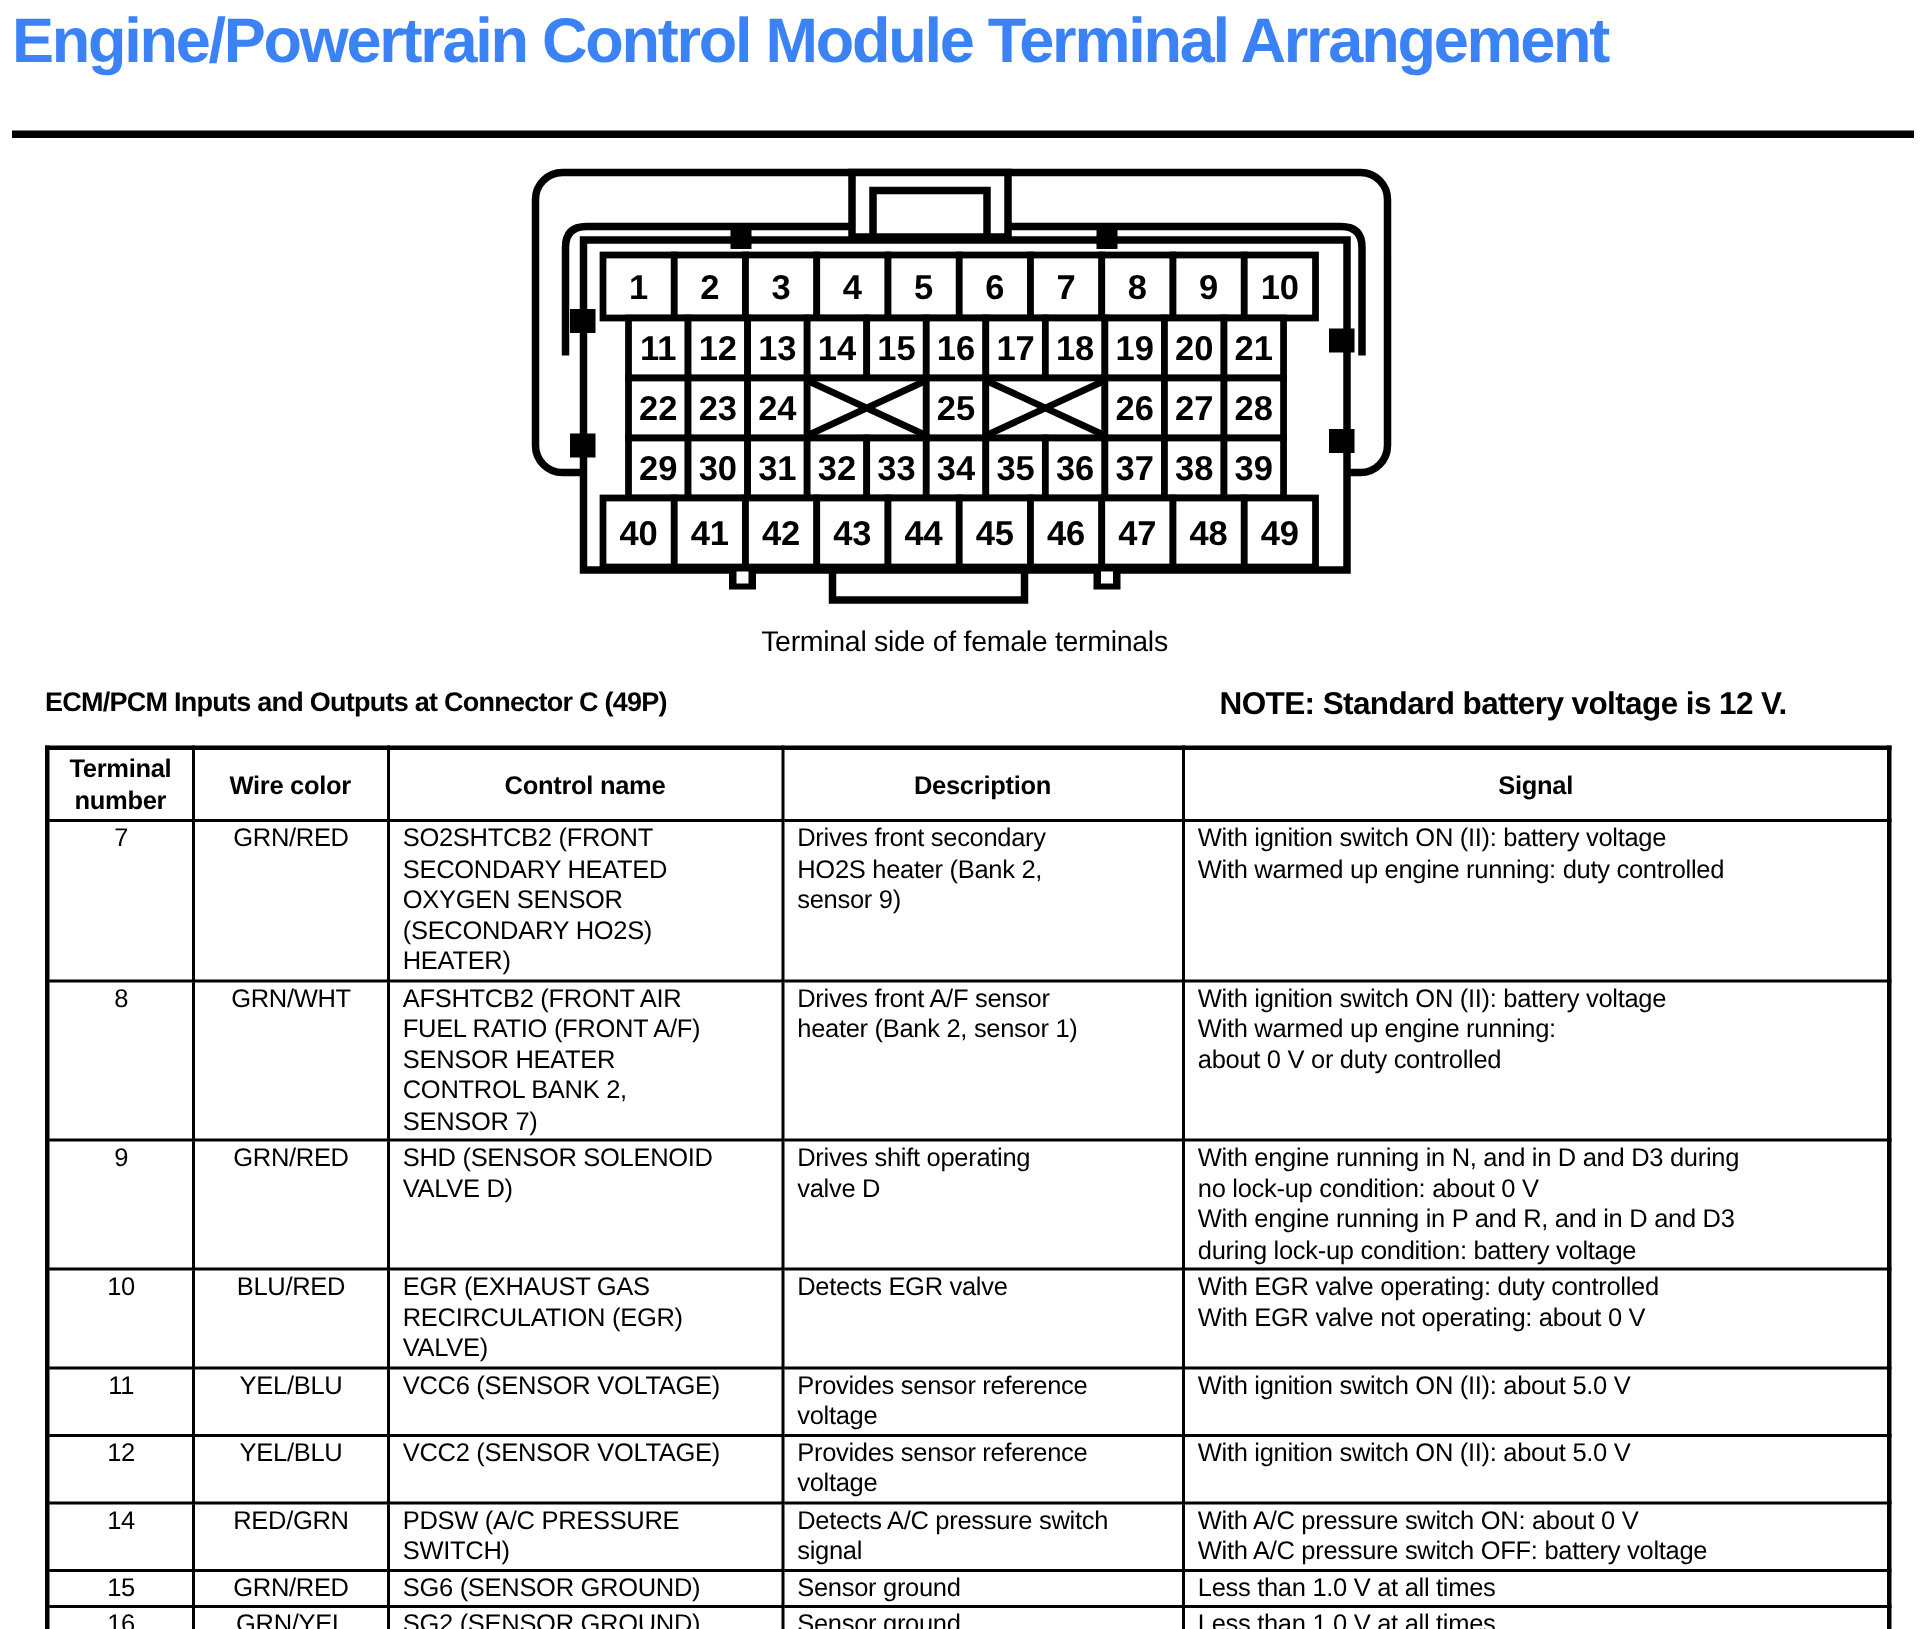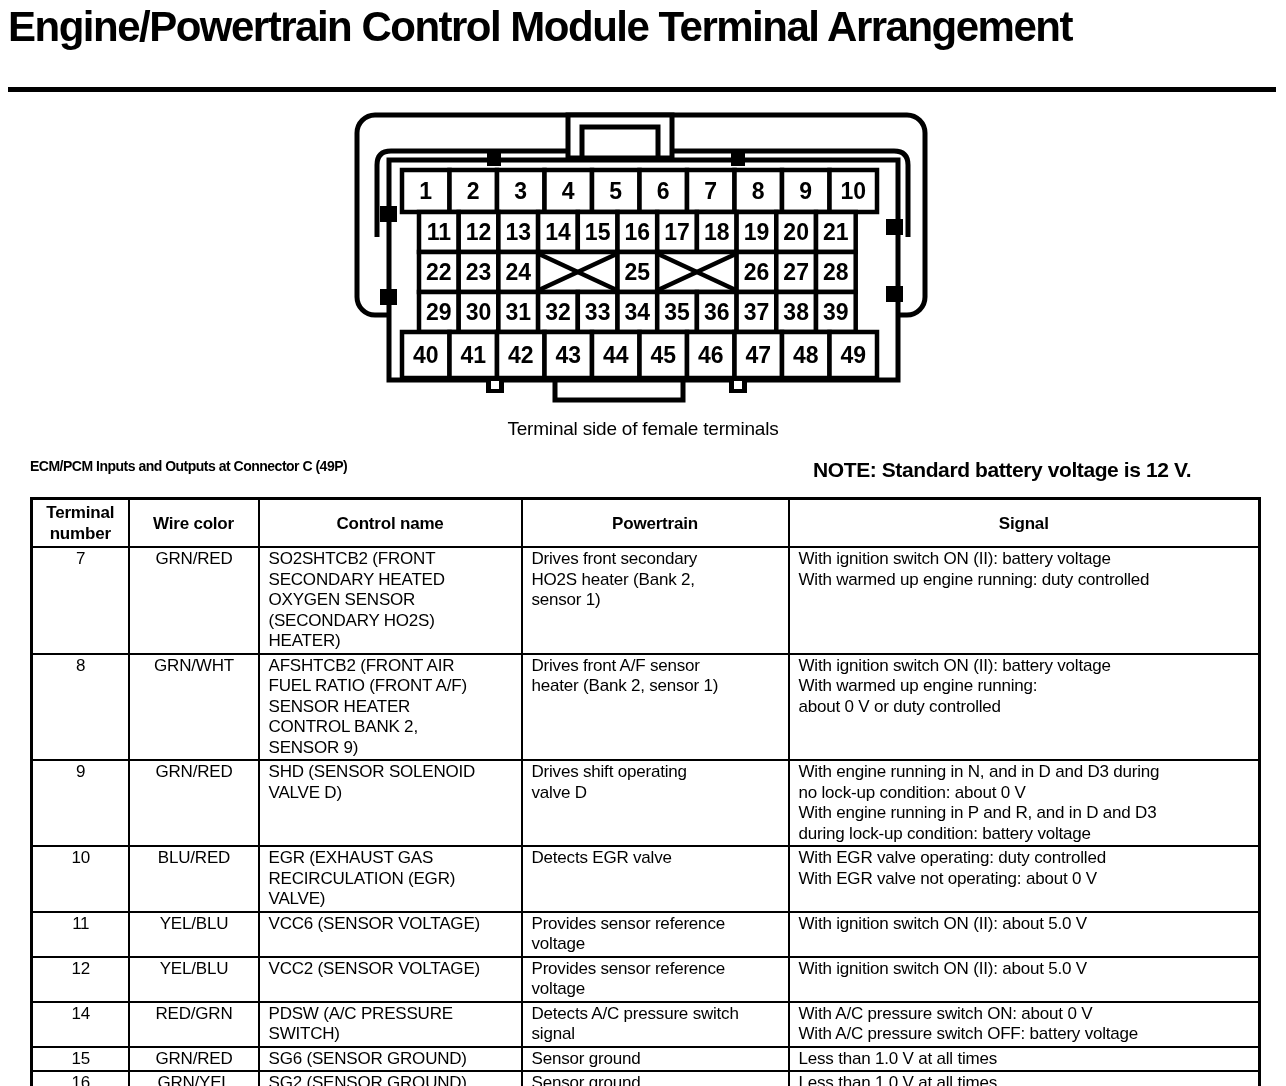--- a/index.html
+++ b/index.html
@@ -6,30 +6,30 @@
   body{
     width:1286px;height:1086px;position:relative;overflow:hidden;
     background:#ffffff;color:#000;
     font-family:"Liberation Sans",sans-serif;
     -webkit-font-smoothing:antialiased;
   }
   .abs{position:absolute;}
   #page-title{
     left:8px;top:2px;width:1270px;
     font-size:42px;font-weight:bold;letter-spacing:-1.5px;
-    line-height:50px;white-space:nowrap;color:#000000;
+    line-height:50px;white-space:nowrap;color:#3b82f6;
   }
   #title-rule{left:8px;top:87px;width:1268px;height:5px;background:#000;}
   #connector-svg{left:340px;top:100px;width:600px;height:345px;}
   #diagram-caption{
     left:0;top:418px;width:1286px;text-align:center;
     font-size:19px;letter-spacing:-0.2px;color:#000;
   }
   #section-heading{
-    left:30px;top:458px;font-size:14px;font-weight:bold;letter-spacing:-0.5px;
+    left:30px;top:458px;font-size:18px;font-weight:bold;letter-spacing:-0.5px;
   }
   #note-text{
     left:813px;top:458px;font-size:21px;letter-spacing:-0.4px;font-weight:bold;
   }
   #signal-table{
     left:30px;top:497px;width:1228px;
     border-collapse:collapse;table-layout:fixed;
     font-size:17px;letter-spacing:-0.2px;
   }
   #signal-table th,#signal-table td{
@@ -209,47 +209,47 @@
       <col style="width:263px">
     <col style="width:267px">
       <col style="width:471px">
   </colgroup>
   <thead>
     <tr>
       <th>Terminal
 number</th>
       <th>Wire color</th>
       <th>Control name</th>
-      <th>Powertrain</th>
+      <th>Description</th>
       <th>Signal</th>
     </tr>
   </thead>
   <tbody>
     <tr>
       <td class="c">7</td>
       <td class="c">GRN/RED</td>
       <td>SO2SHTCB2 (FRONT
 SECONDARY HEATED
 OXYGEN SENSOR
 (SECONDARY HO2S)
 HEATER)</td>
       <td>Drives front secondary
 HO2S heater (Bank 2,
-sensor 1)</td>
+sensor 9)</td>
       <td>With ignition switch ON (II): battery voltage
 With warmed up engine running: duty controlled</td>
     </tr>
     <tr>
       <td class="c">8</td>
       <td class="c">GRN/WHT</td>
       <td>AFSHTCB2 (FRONT AIR
 FUEL RATIO (FRONT A/F)
 SENSOR HEATER
 CONTROL BANK 2,
-SENSOR 9)</td>
+SENSOR 7)</td>
       <td>Drives front A/F sensor
 heater (Bank 2, sensor 1)</td>
       <td>With ignition switch ON (II): battery voltage
 With warmed up engine running:
 about 0 V or duty controlled</td>
     </tr>
     <tr>
       <td class="c">9</td>
       <td class="c">GRN/RED</td>
       <td>SHD (SENSOR SOLENOID

